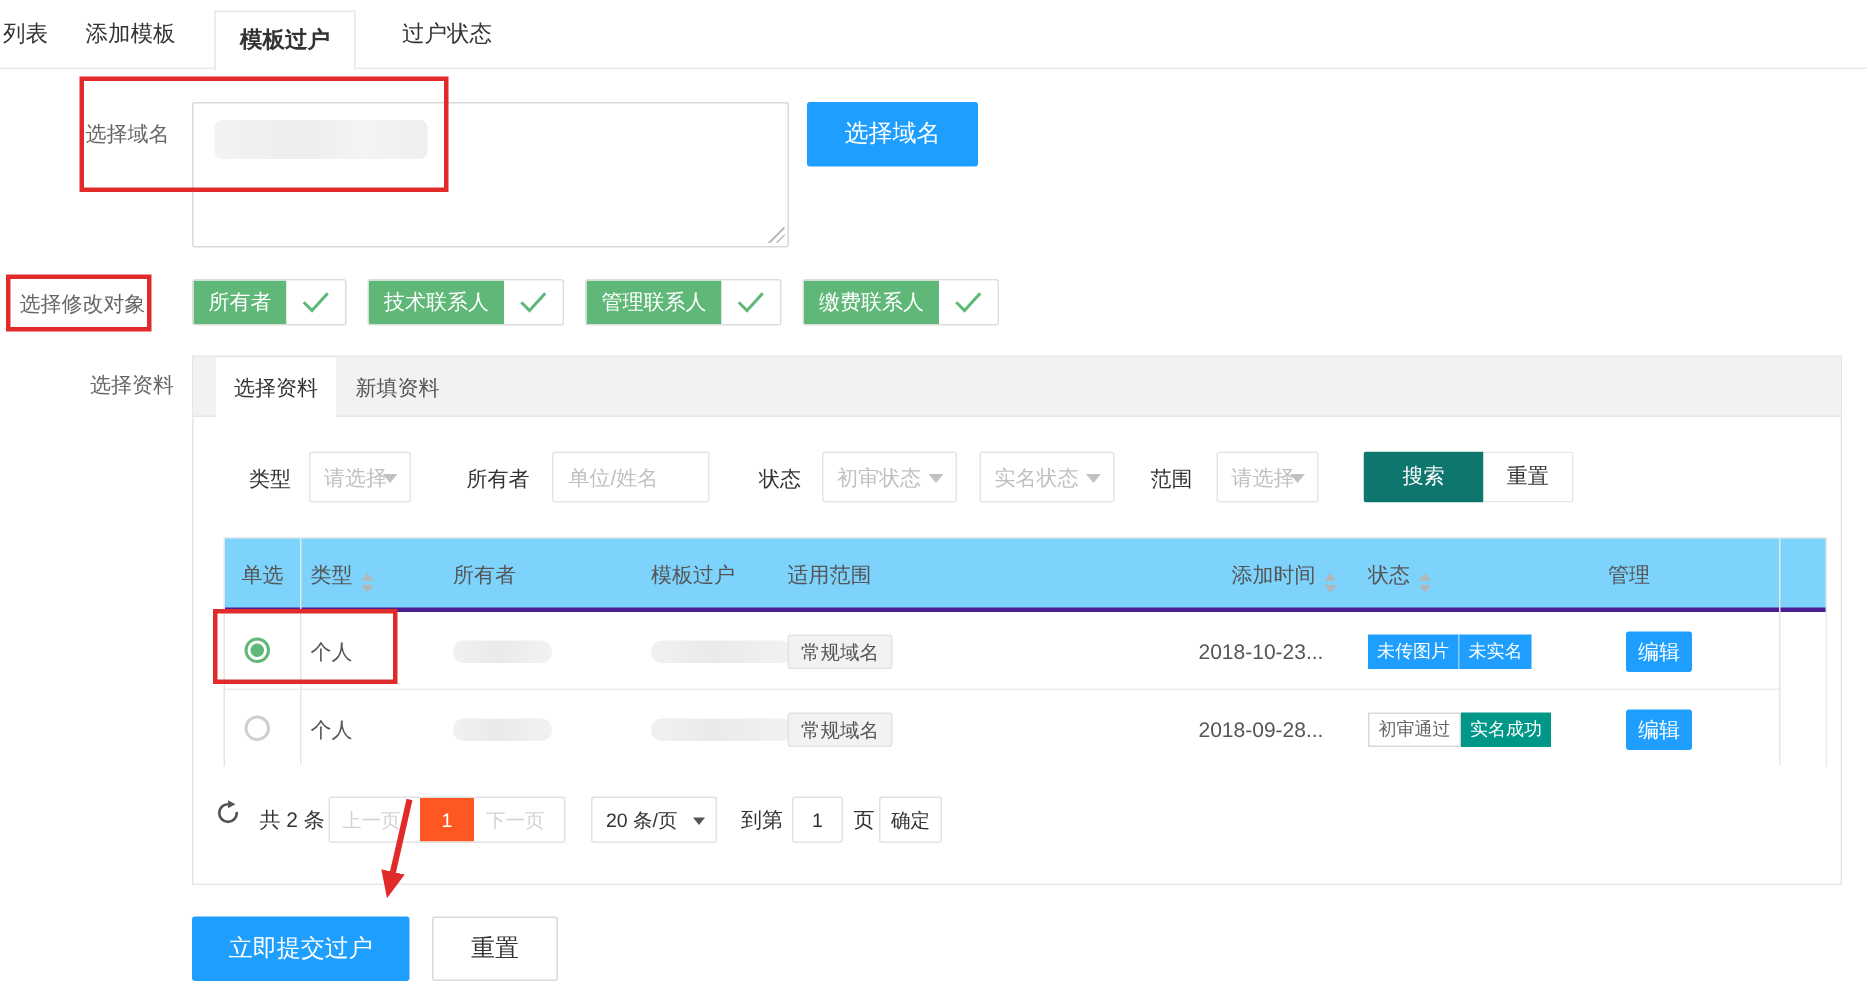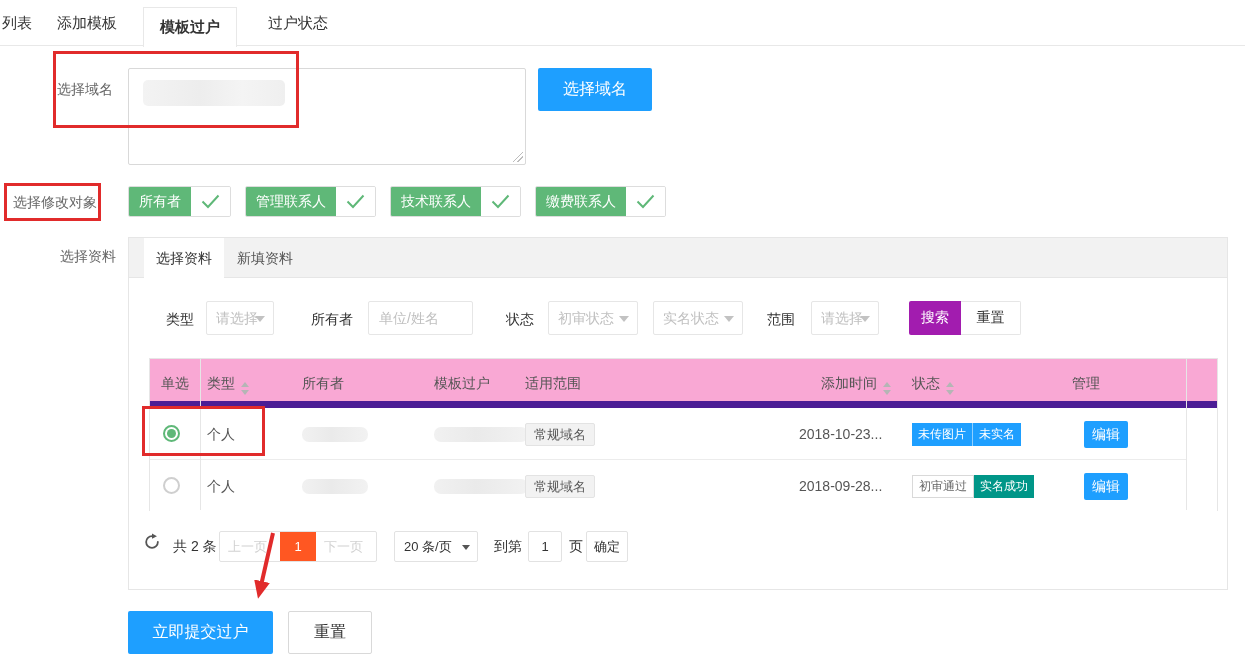--- a/index.html
+++ b/index.html
@@ -51,26 +51,26 @@
   #f-type-sel{left:77px;width:68px}
   #f-review-sel{left:419px;width:90px}
   #f-realname-sel{left:524px;width:90px}
   #f-scope-sel{left:682px;width:68px}
   .sel-caret{position:absolute;right:8px;top:14px;width:0;height:0;
              border-left:5px solid transparent;border-right:5px solid transparent;border-top:6px solid #c2c2c2}
   #f-owner-input{position:absolute;left:239px;top:63px;width:105px;height:34px;border:1px solid #e6e6e6;border-radius:2px;
                  padding:0 10px;font-size:14px;color:#333;font-family:inherit;outline:none}
   #f-owner-input::placeholder{color:#c0c0c0}
   #f-search-group{position:absolute;left:780px;top:63px;height:34px;display:flex;border-radius:2px;overflow:hidden}
-  #f-search{width:52px;background:#a21caf;color:#fff;font-size:14px;border:none;cursor:pointer;font-family:inherit}
+  #f-search{width:80px;background:#0f766e;color:#fff;font-size:14px;border:none;cursor:pointer;font-family:inherit}
   #f-reset{width:60px;background:#fff;border:1px solid #e6e6e6;border-left:none;font-size:14px;color:#333;cursor:pointer;font-family:inherit}
 
   
   #table{position:absolute;left:20px;top:120px;width:1069px;height:153px;border:1px solid #e6e6e6;background:#fff}
-  #thead{position:absolute;left:0;top:0;width:100%;height:49px;background:#f9a8d4;border-bottom:7px solid #4c1d95}
+  #thead{position:absolute;left:0;top:0;width:100%;height:49px;background:#7dd3fc;border-bottom:3px solid #4c1d95}
   .th{position:absolute;top:0;height:49px;line-height:49px;font-size:14px;color:#555;white-space:nowrap}
   #th-0{left:0;width:50px;text-align:center}
   #th-1{left:57px}#th-2{left:152px}#th-3{left:284px}#th-4{left:375px}#th-5{left:671px}#th-6{left:762px}#th-7{left:922px}
   .sort{display:inline-flex;flex-direction:column;row-gap:3px;margin-left:6px;vertical-align:1px;cursor:pointer}
   .sort .s-up{width:0;height:0;border-left:4px solid transparent;border-right:4px solid transparent;border-bottom:5px solid #b5b5b5}
   .sort .s-down{width:0;height:0;border-left:4px solid transparent;border-right:4px solid transparent;border-top:5px solid #b5b5b5}
   .vline{position:absolute;top:0;width:1px;height:151px;background:#e6e6e6}
   #vl-1{left:50px}#vl-2{left:1036px}
   .trow{position:absolute;left:0;width:1067px;height:52px;background:#fff}
   #row-0{top:49px}#row-1{top:101px}
@@ -149,29 +149,29 @@
   <div id="toggles">
     <div class="toggle">
       <span class="t-label">所有者</span>
       <span class="t-check">
         <svg width="19" height="15" viewBox="0 0 19 15">
             <path d="M1.5 7.5 L7 13 L17.5 1.5" fill="none" stroke="#5FB878" stroke-width="2"></path>
           </svg>
       </span>
     </div>
     <div class="toggle">
-      <span class="t-label">管理联系人</span>
+      <span class="t-label">技术联系人</span>
       <span class="t-check">
         <svg width="19" height="15" viewBox="0 0 19 15">
             <path d="M1.5 7.5 L7 13 L17.5 1.5" fill="none" stroke="#5FB878" stroke-width="2"></path>
           </svg>
       </span>
     </div>
     <div class="toggle">
-      <span class="t-label">技术联系人</span>
+      <span class="t-label">管理联系人</span>
       <span class="t-check">
         <svg width="19" height="15" viewBox="0 0 19 15">
             <path d="M1.5 7.5 L7 13 L17.5 1.5" fill="none" stroke="#5FB878" stroke-width="2"></path>
           </svg>
       </span>
     </div>
     <div class="toggle">
       <span class="t-label">缴费联系人</span>
       <span class="t-check">
         <svg width="19" height="15" viewBox="0 0 19 15">

